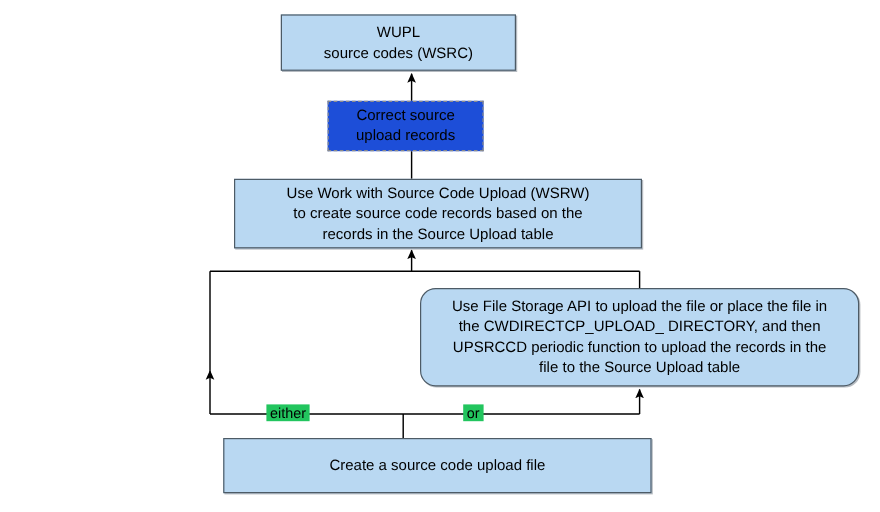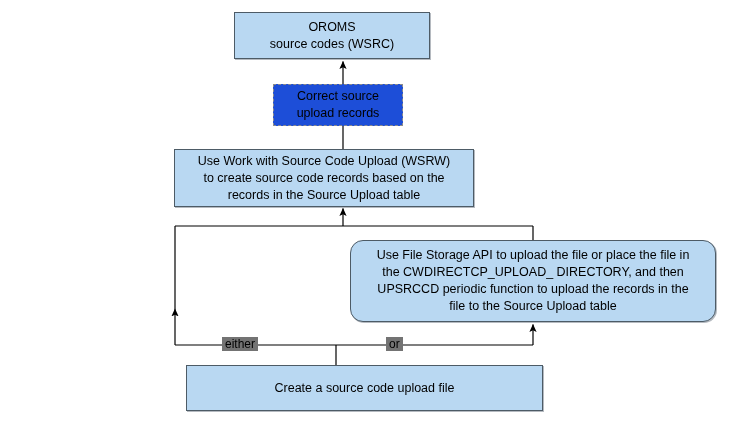--- a/index.html
+++ b/index.html
@@ -52,21 +52,21 @@
   .node.optional {
     background: #1d4ed8;
     border: 1px dashed #8c8c8c;
     box-shadow: none;
   }
   .edge-caption {
     position: absolute;
     font-size: 12px;
     line-height: 14px;
     color: #000000;
-    background: #737373;
+    background: #22c55e;
     padding: 0 3px;
     z-index: 4;
     white-space: nowrap;
   }
 </style>
 </head>
 <body>
 
 <div id="canvas">
 
@@ -87,30 +87,30 @@
     <line x1="175" y1="226" x2="175" y2="309" stroke="#000000" stroke-width="1.2"></line>
     <line x1="533" y1="226" x2="533" y2="240" stroke="#000000" stroke-width="1.2"></line>
 
     <line x1="336" y1="365" x2="336" y2="345" stroke="#000000" stroke-width="1.2"></line>
     <line x1="175" y1="345" x2="533" y2="345" stroke="#000000" stroke-width="1.2"></line>
     <line x1="175" y1="345" x2="175" y2="309" stroke="#000000" stroke-width="1.2" marker-end="url(#arrowhead)"></line>
     <line x1="533" y1="345" x2="533" y2="324.5" stroke="#000000" stroke-width="1.2" marker-end="url(#arrowhead)"></line>
   </svg>
 
   <div class="node process" style="left:234px; top:12px; width:196px; height:47px;">
-    <span class="node-label">OROMS
+    <span class="node-label">WUPL
 source codes (WSRC)</span>
   </div>
 
   <div class="node optional" style="left:273px; top:84px; width:130px; height:42px;">
     <span class="node-label">Correct source
 upload records</span>
   </div>
 
-  <div class="node process" style="left:174px; top:149px; width:300px; height:58px;">
+  <div class="node process" style="left:195px; top:149px; width:340px; height:58px;">
     <span class="node-label">Use Work with Source Code Upload (WSRW)
 to create source code records based on the
 records in the Source Upload table</span>
   </div>
 
 
   <div class="node process" style="left:350px; top:240px; width:366px; height:82px;border-radius:13px;">
     <span class="node-label">Use File Storage API to upload the file or place the file in
 the CWDIRECTCP_UPLOAD_ DIRECTORY, and then
 UPSRCCD periodic function to upload the records in the

